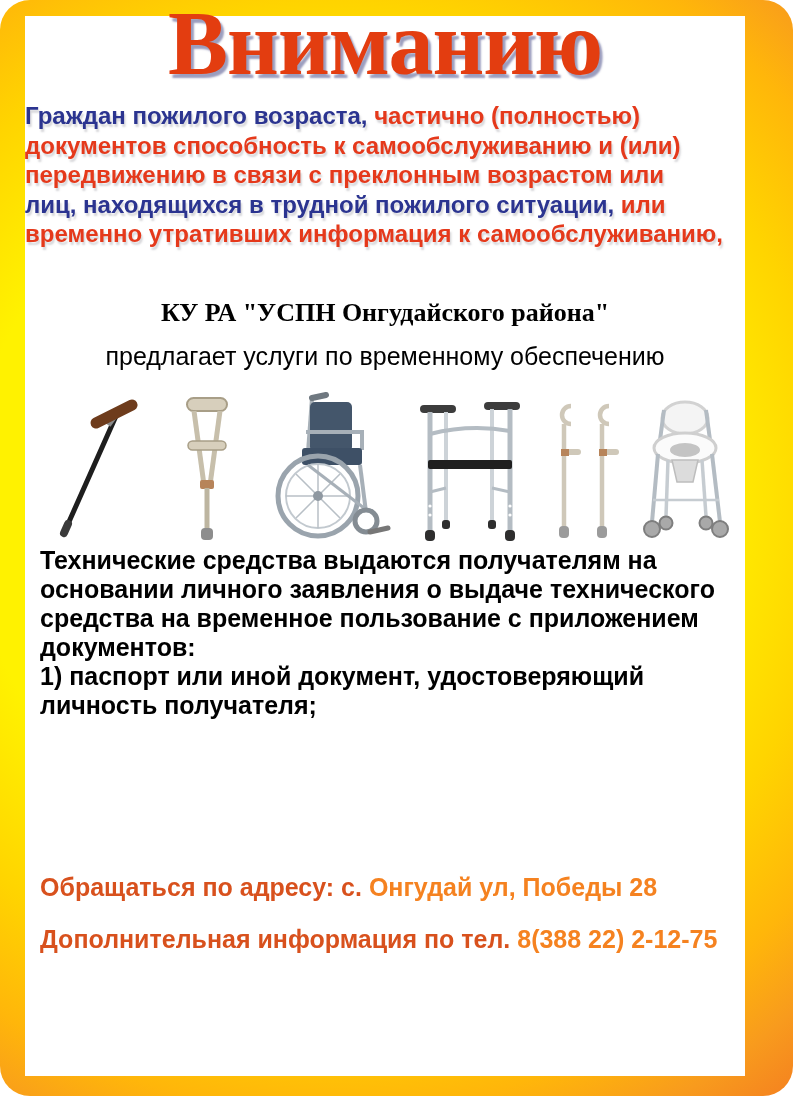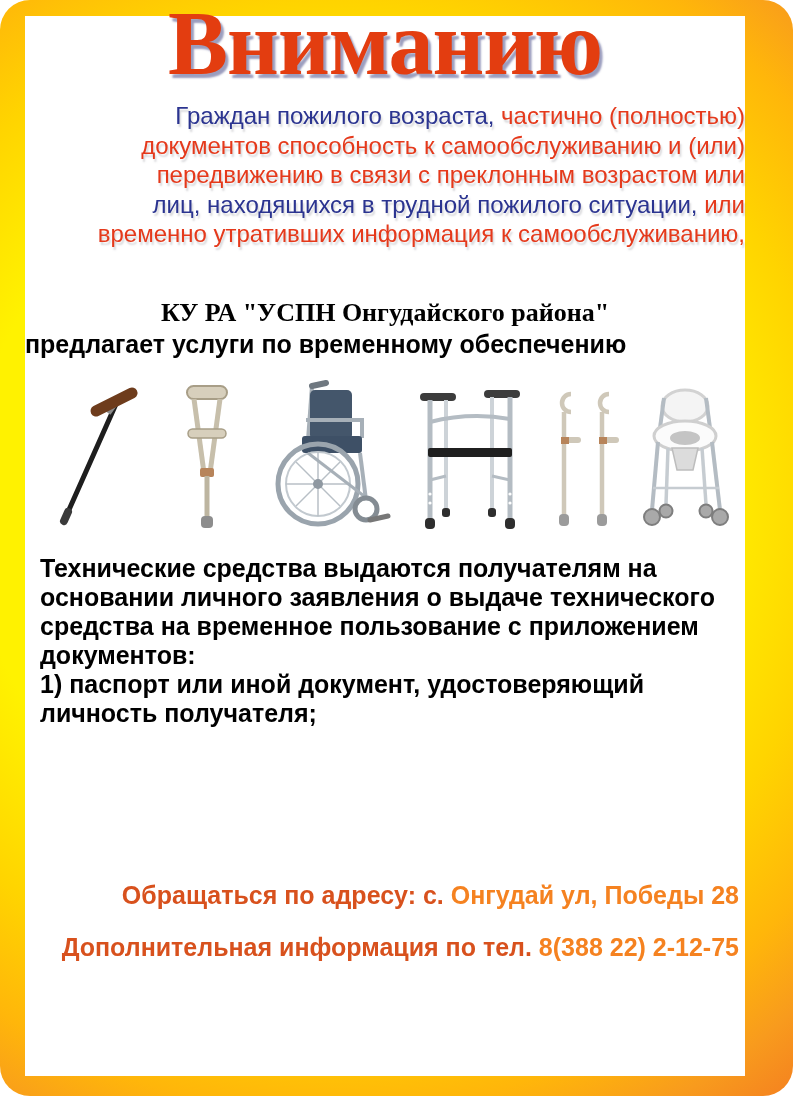--- a/index.html
+++ b/index.html
@@ -15,47 +15,47 @@
     background:#ffffff;
   }
   .title{
     margin:-20px 0 0 0;text-align:center;
     font-family:"Liberation Serif",serif;font-weight:bold;
     font-size:90px;line-height:96px;color:#E33D10;
     text-shadow:3px 4px 2px rgba(122,124,168,0.75);
     letter-spacing:-1px;
   }
   .intro{
-    margin-top:9px;text-align:right;
-    font-weight:normal;font-size:24px;line-height:29.5px;
+    margin-top:9px;text-align:left;
+    font-weight:bold;font-size:24px;line-height:29.5px;
     text-shadow:1.5px 2.5px 2px rgba(140,140,150,0.35);
   }
   .c-blue{color:#2B3490;}
   .c-red{color:#E5391B;}
   .c-orange{color:#F2761F;}
   .org{
     margin-top:48px;text-align:center;color:#000;
     font-family:"Liberation Serif",serif;font-weight:bold;
     font-size:26px;line-height:32px;
   }
   .offer{
-    margin-top:0;color:#000;
-    font-weight:bold;font-size:25px;line-height:31px;
+    margin-top:12px;text-align:center;color:#000;
+    font-weight:normal;font-size:25px;line-height:31px;
   }
   .aids{
     margin-top:14px;height:156px;
     display:flex;justify-content:center;align-items:flex-end;gap:16px;
   }
   .aids svg{display:block;}
   .terms{
-    margin-top:24px;padding:0 6px 0 15px;color:#000;
+    margin-top:4px;padding:0 6px 0 15px;color:#000;
     font-weight:bold;font-size:25px;line-height:29px;text-align:left;
   }
   .terms p{margin:0;}
-  .contacts{margin-top:150px;padding:0 6px 0 15px;font-weight:bold;font-size:25px;line-height:34px;text-align:right;}
+  .contacts{margin-top:150px;padding:0 6px 0 15px;font-weight:bold;font-size:25px;line-height:34px;}
   .contact-line{margin:0 0 18px 0;}
   .lbl{color:#D8511D;}
   .val{color:#F58220;}
 </style>
 </head>
 <body>
 
 <div class="page">
   <div class="panel">
 

